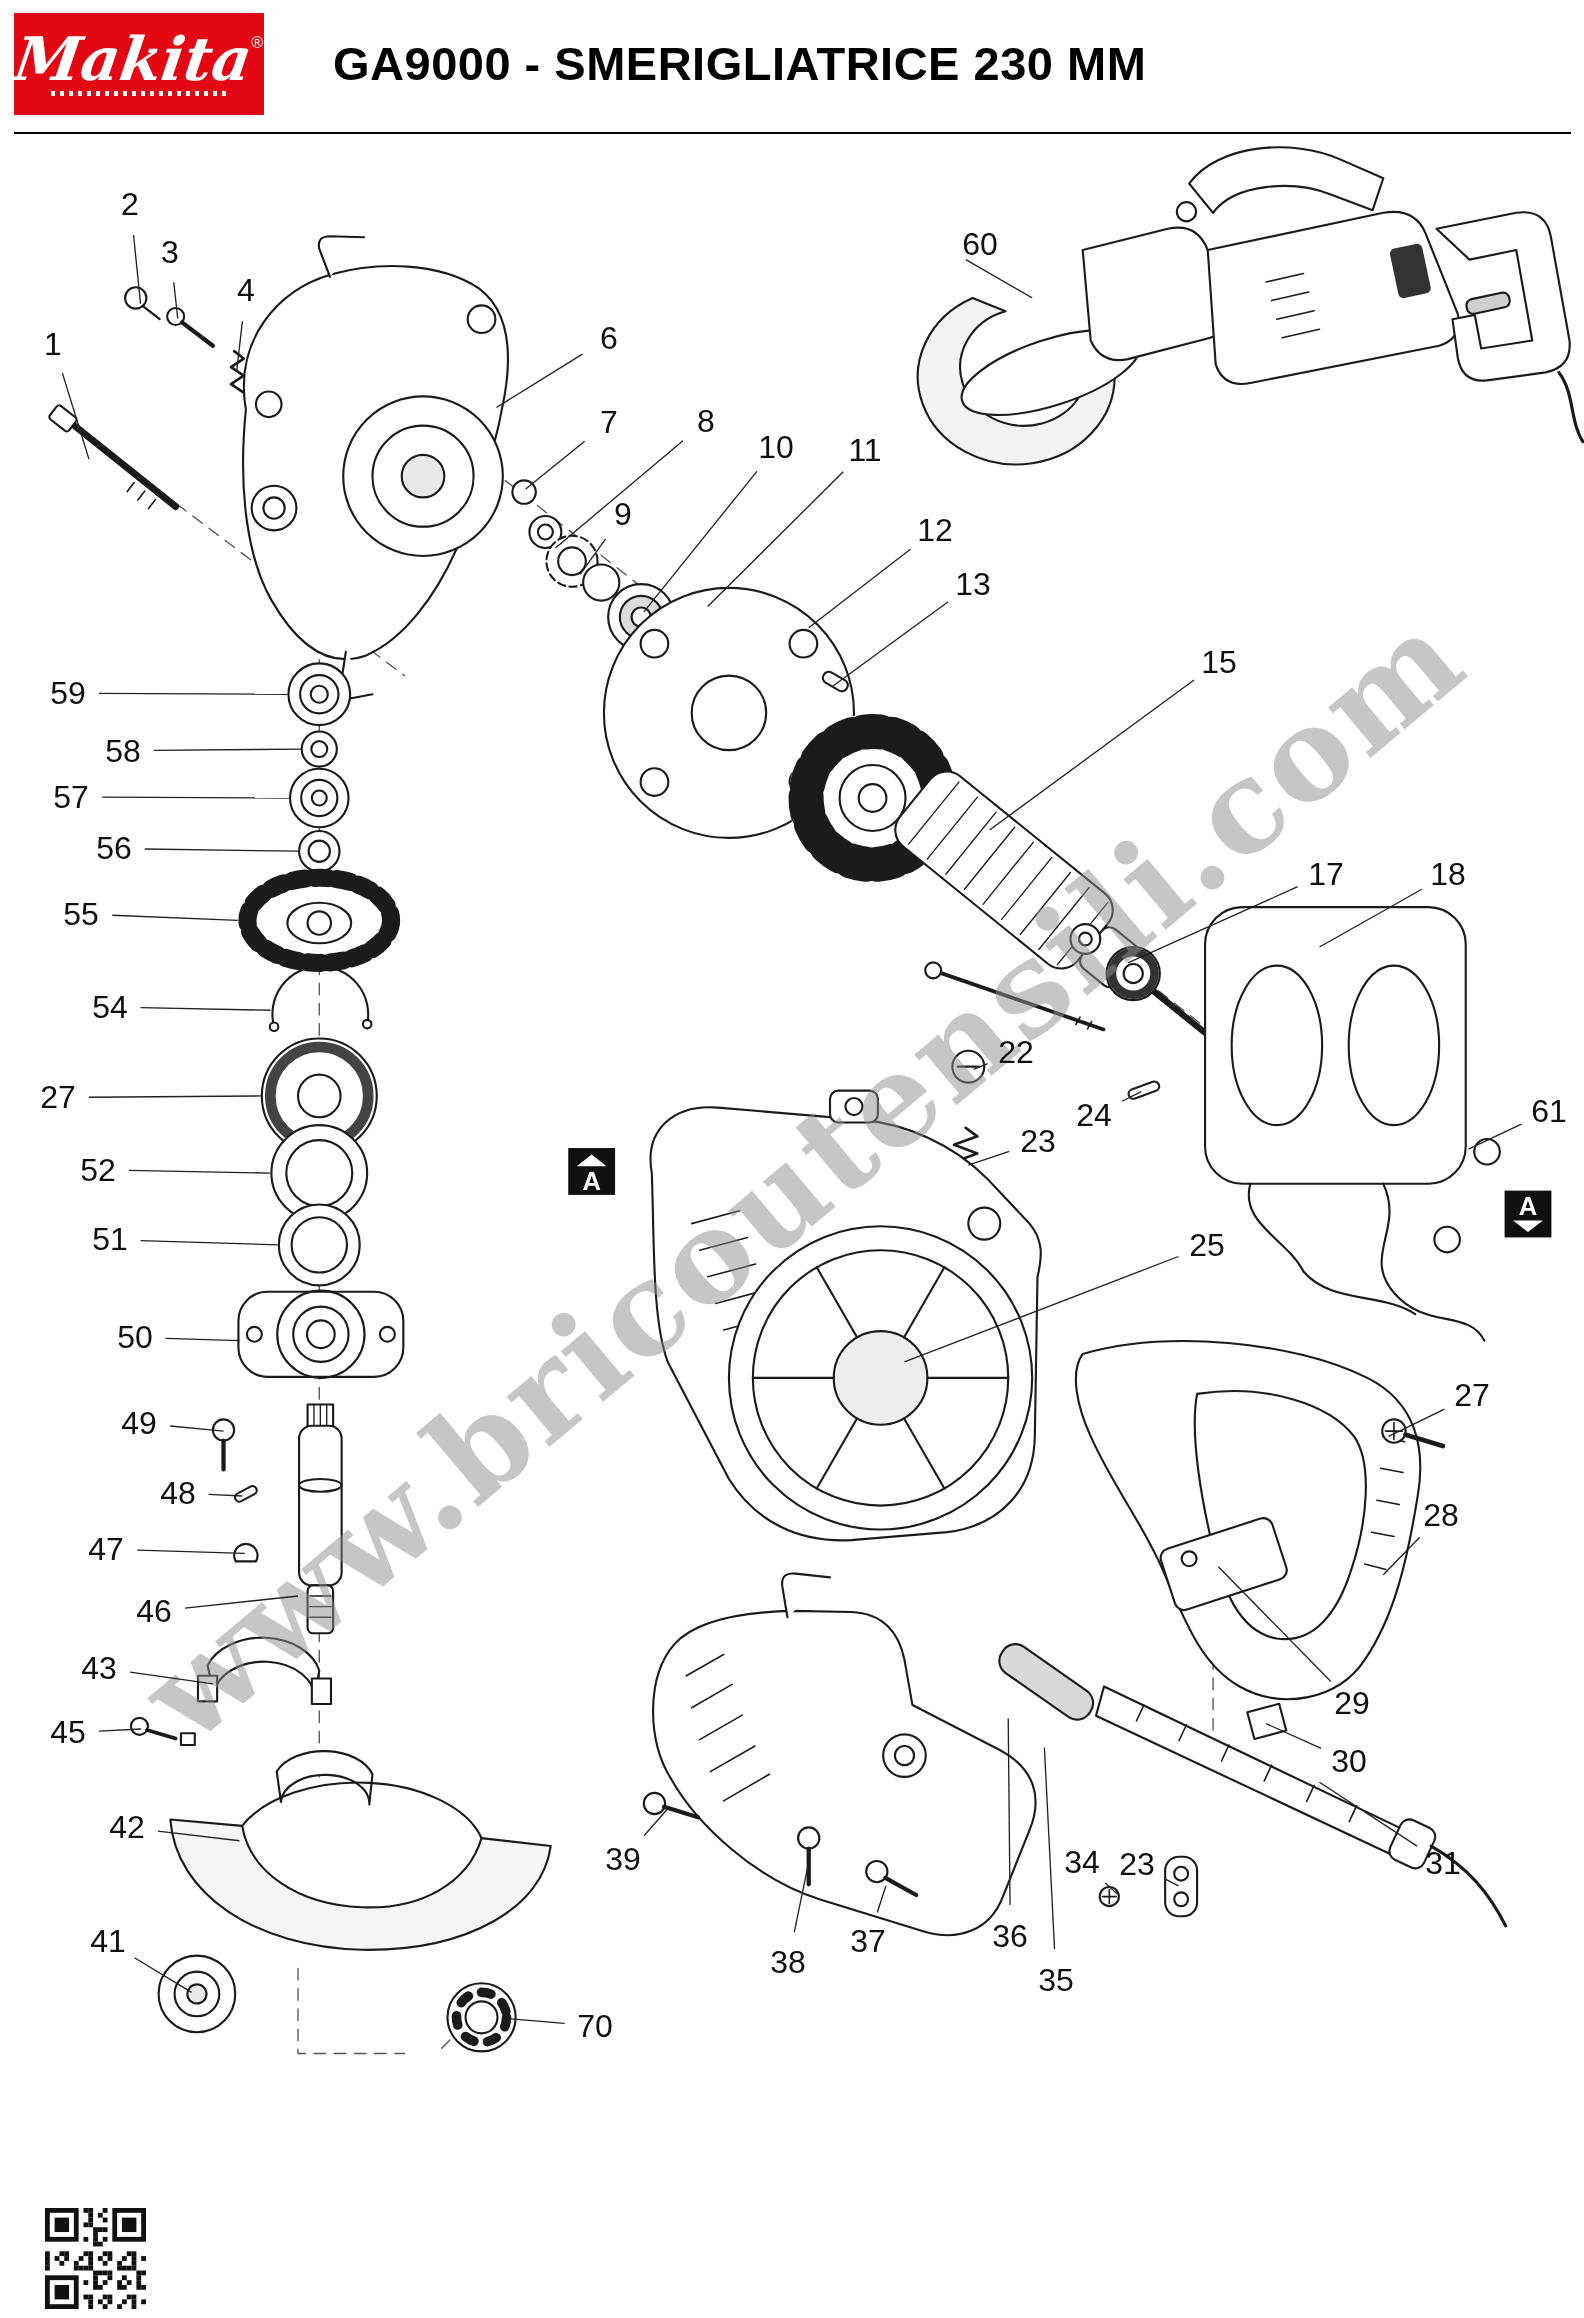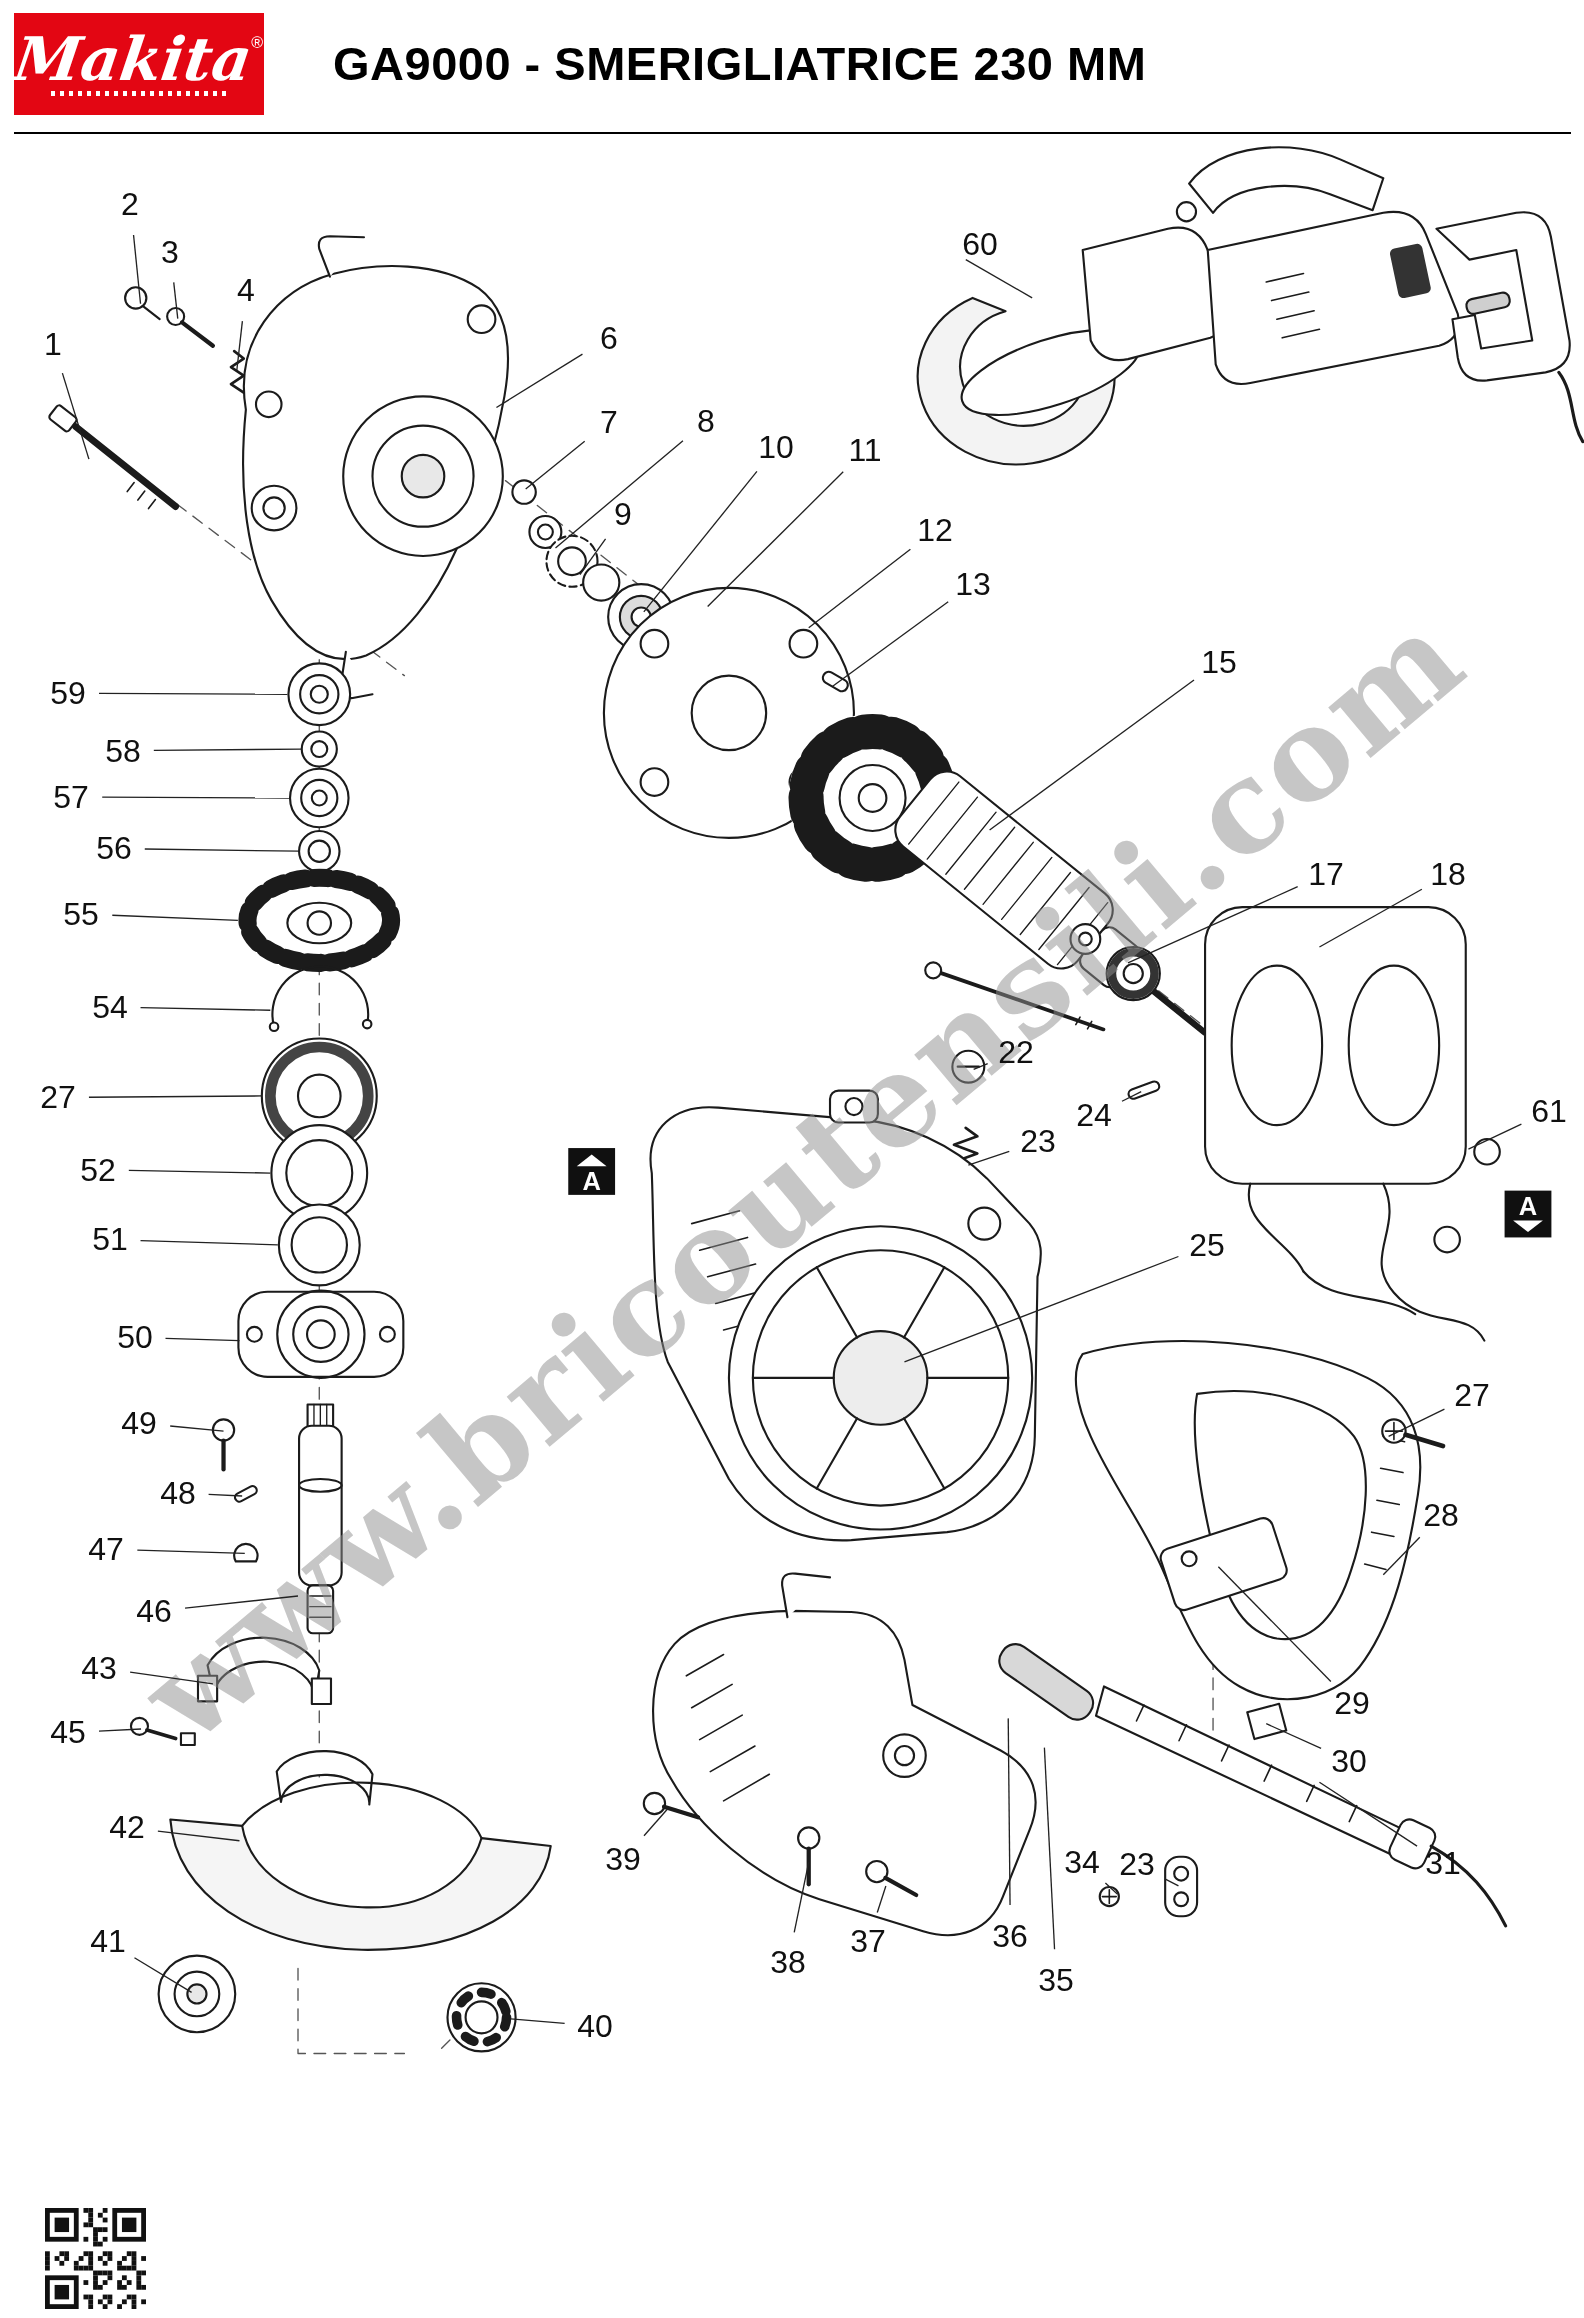--- a/index.html
+++ b/index.html
@@ -388,21 +388,21 @@
       <div class="callout" style="left: 1352px; top: 1703px;">29</div>
       <div class="callout" style="left: 1349px; top: 1761px;">30</div>
       <div class="callout" style="left: 1443px; top: 1863px;">31</div>
       <div class="callout" style="left: 1137px; top: 1864px;">23</div>
       <div class="callout" style="left: 1082px; top: 1862px;">34</div>
       <div class="callout" style="left: 1056px; top: 1980px;">35</div>
       <div class="callout" style="left: 1010px; top: 1936px;">36</div>
       <div class="callout" style="left: 868px; top: 1941px;">37</div>
       <div class="callout" style="left: 788px; top: 1962px;">38</div>
       <div class="callout" style="left: 623px; top: 1859px;">39</div>
-      <div class="callout" style="left: 595px; top: 2026px;">40</div>
+      <div class="callout" style="left: 595px; top: 2026px;">70</div>
       <div class="callout" style="left: 108px; top: 1941px;">41</div>
       <div class="callout" style="left: 127px; top: 1827px;">42</div>
       <div class="callout" style="left: 99px; top: 1668px;">43</div>
       <div class="callout" style="left: 68px; top: 1732px;">45</div>
       <div class="callout" style="left: 154px; top: 1611px;">46</div>
       <div class="callout" style="left: 106px; top: 1549px;">47</div>
       <div class="callout" style="left: 178px; top: 1493px;">48</div>
       <div class="callout" style="left: 139px; top: 1423px;">49</div>
       <div class="callout" style="left: 135px; top: 1337px;">50</div>
       <div class="callout" style="left: 110px; top: 1239px;">51</div>

